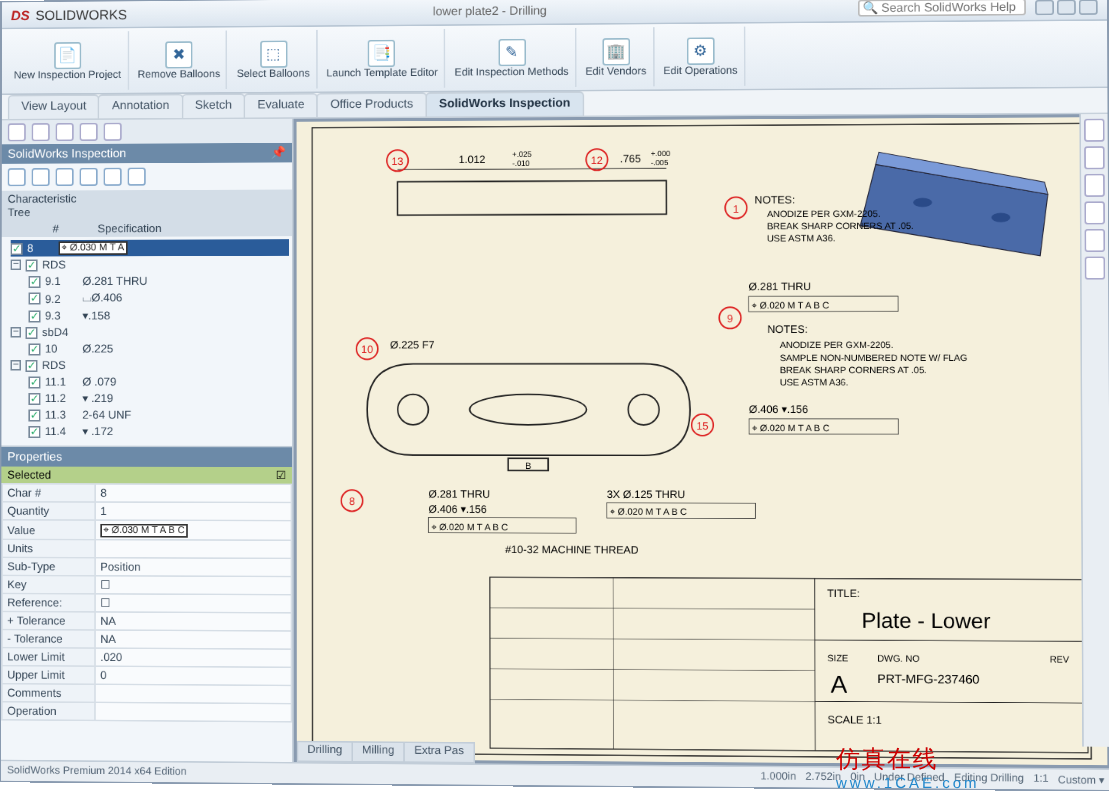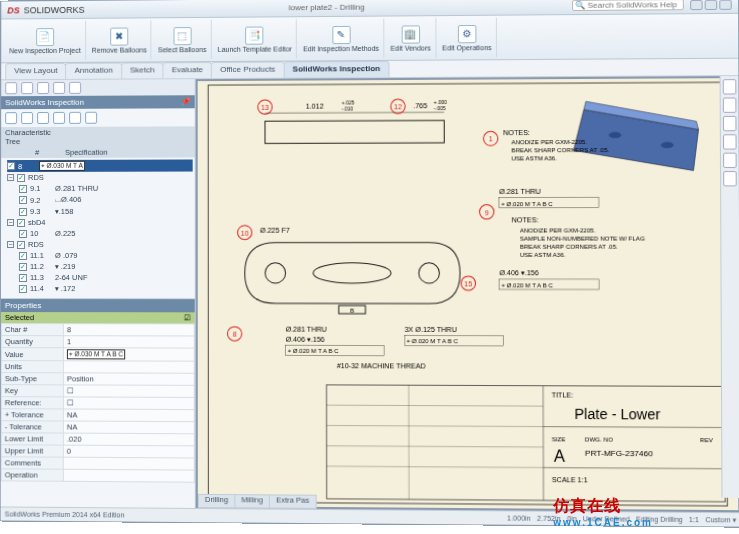--- a/index.html
+++ b/index.html
@@ -39,21 +39,21 @@
   .props table { width:100%; border-collapse:collapse; font-size:7.5px; color:#345;}
   .props td { border:1px solid #d6dee6; padding:1px 3px; background:#f9fbfd;}
   .props td:first-child { width:62px; background:#eef3f8;}
   .drawing { flex:1; background:#f5f0dc; position:relative; border:2px solid #8a9bb0;}
   .drawing svg { position:absolute; top:0; left:0; width:100%; height:100%;}
   .statusbar { position:absolute; bottom:0; left:0; right:0; height:14px; background:#e9eef3; border-top:1px solid #c2cdd8; font-size:7px; color:#567; display:flex; align-items:center; padding:0 4px; gap:6px; justify-content:flex-end;}
   .doctabs { position:absolute; bottom:14px; left:196px; height:14px; display:flex; font-size:7.5px;}
   .doctabs .d { background:#dbe3eb; border:1px solid #c2cdd8; padding:0 6px; margin-right:-1px; color:#456;}
   .rightbar { position:absolute; top:79px; right:0; width:18px; bottom:28px; background:#e9eef3; border-left:1px solid #c2cdd8; display:flex; flex-direction:column; gap:3px; padding:3px 2px;}
   .rightbar span { height:15px; background:#fff; border:1px solid #aac; border-radius:2px;}
-  .badge { position:absolute; right:86px; bottom:6px; font-size:16px; color:#c00; letter-spacing:1px; font-weight:700;}
+  .badge { position:absolute; right:86px; bottom:6px; font-size:16px; color:#c00; letter-spacing:1px; font-weight:400;}
   .badge small { display:block; color:#28c; font-size:10px; letter-spacing:2px;}
 </style>
 </head>
 <body>
 
 <div class="shell">
 
   <div class="titlebar">
     <span class="logo">DS</span>
     <span>SOLIDWORKS</span>

